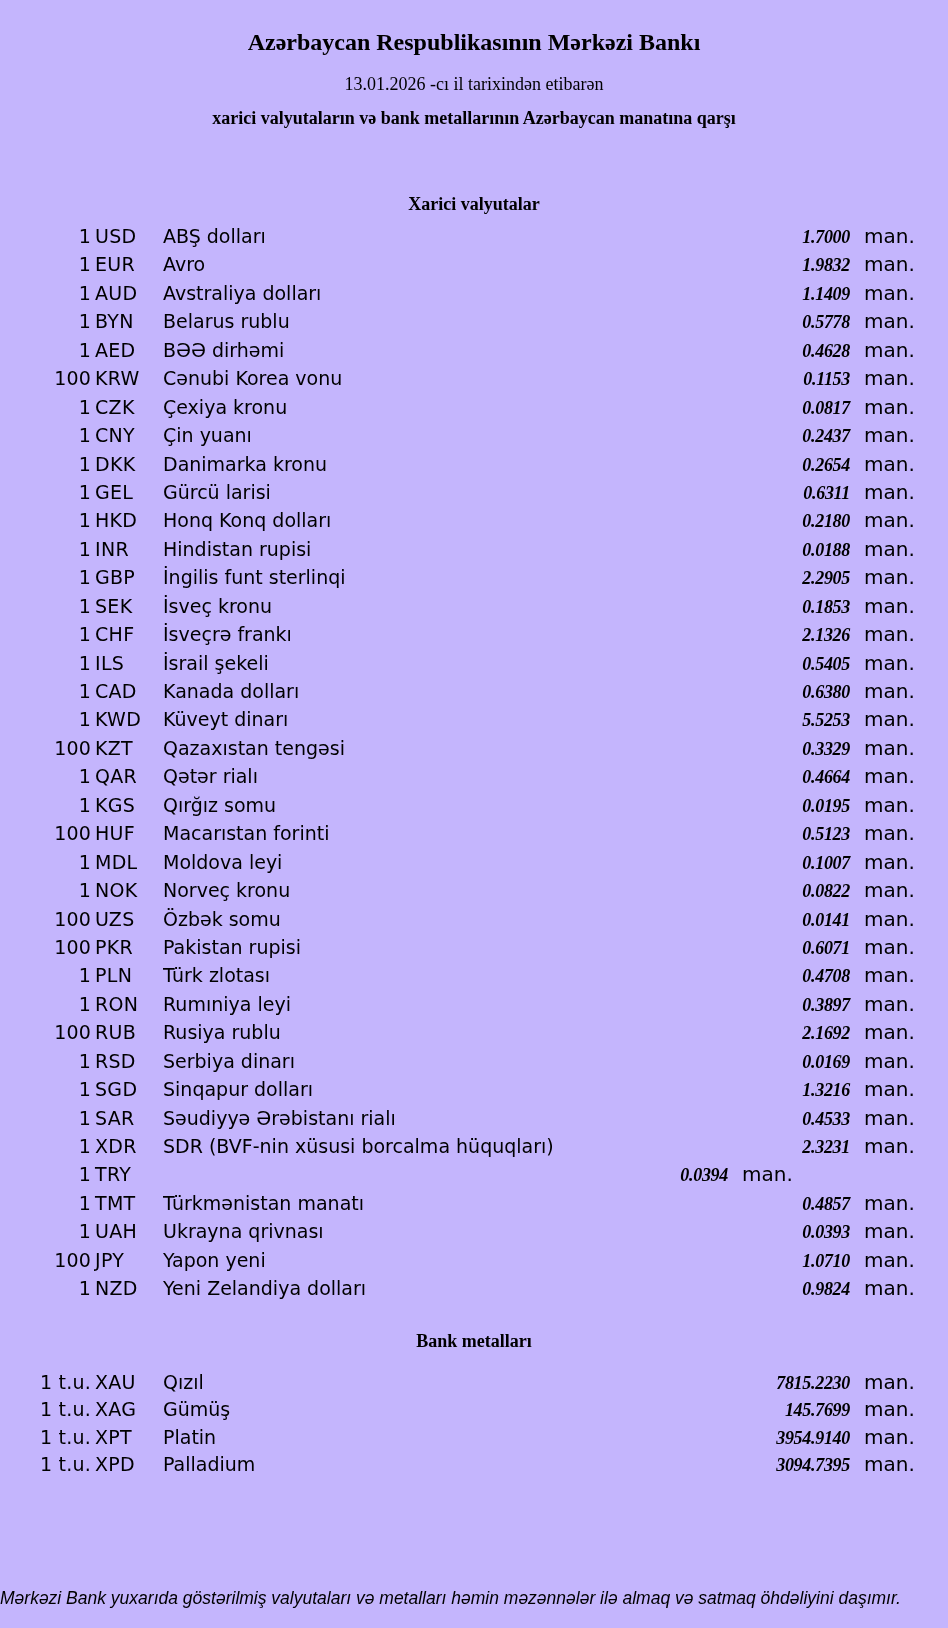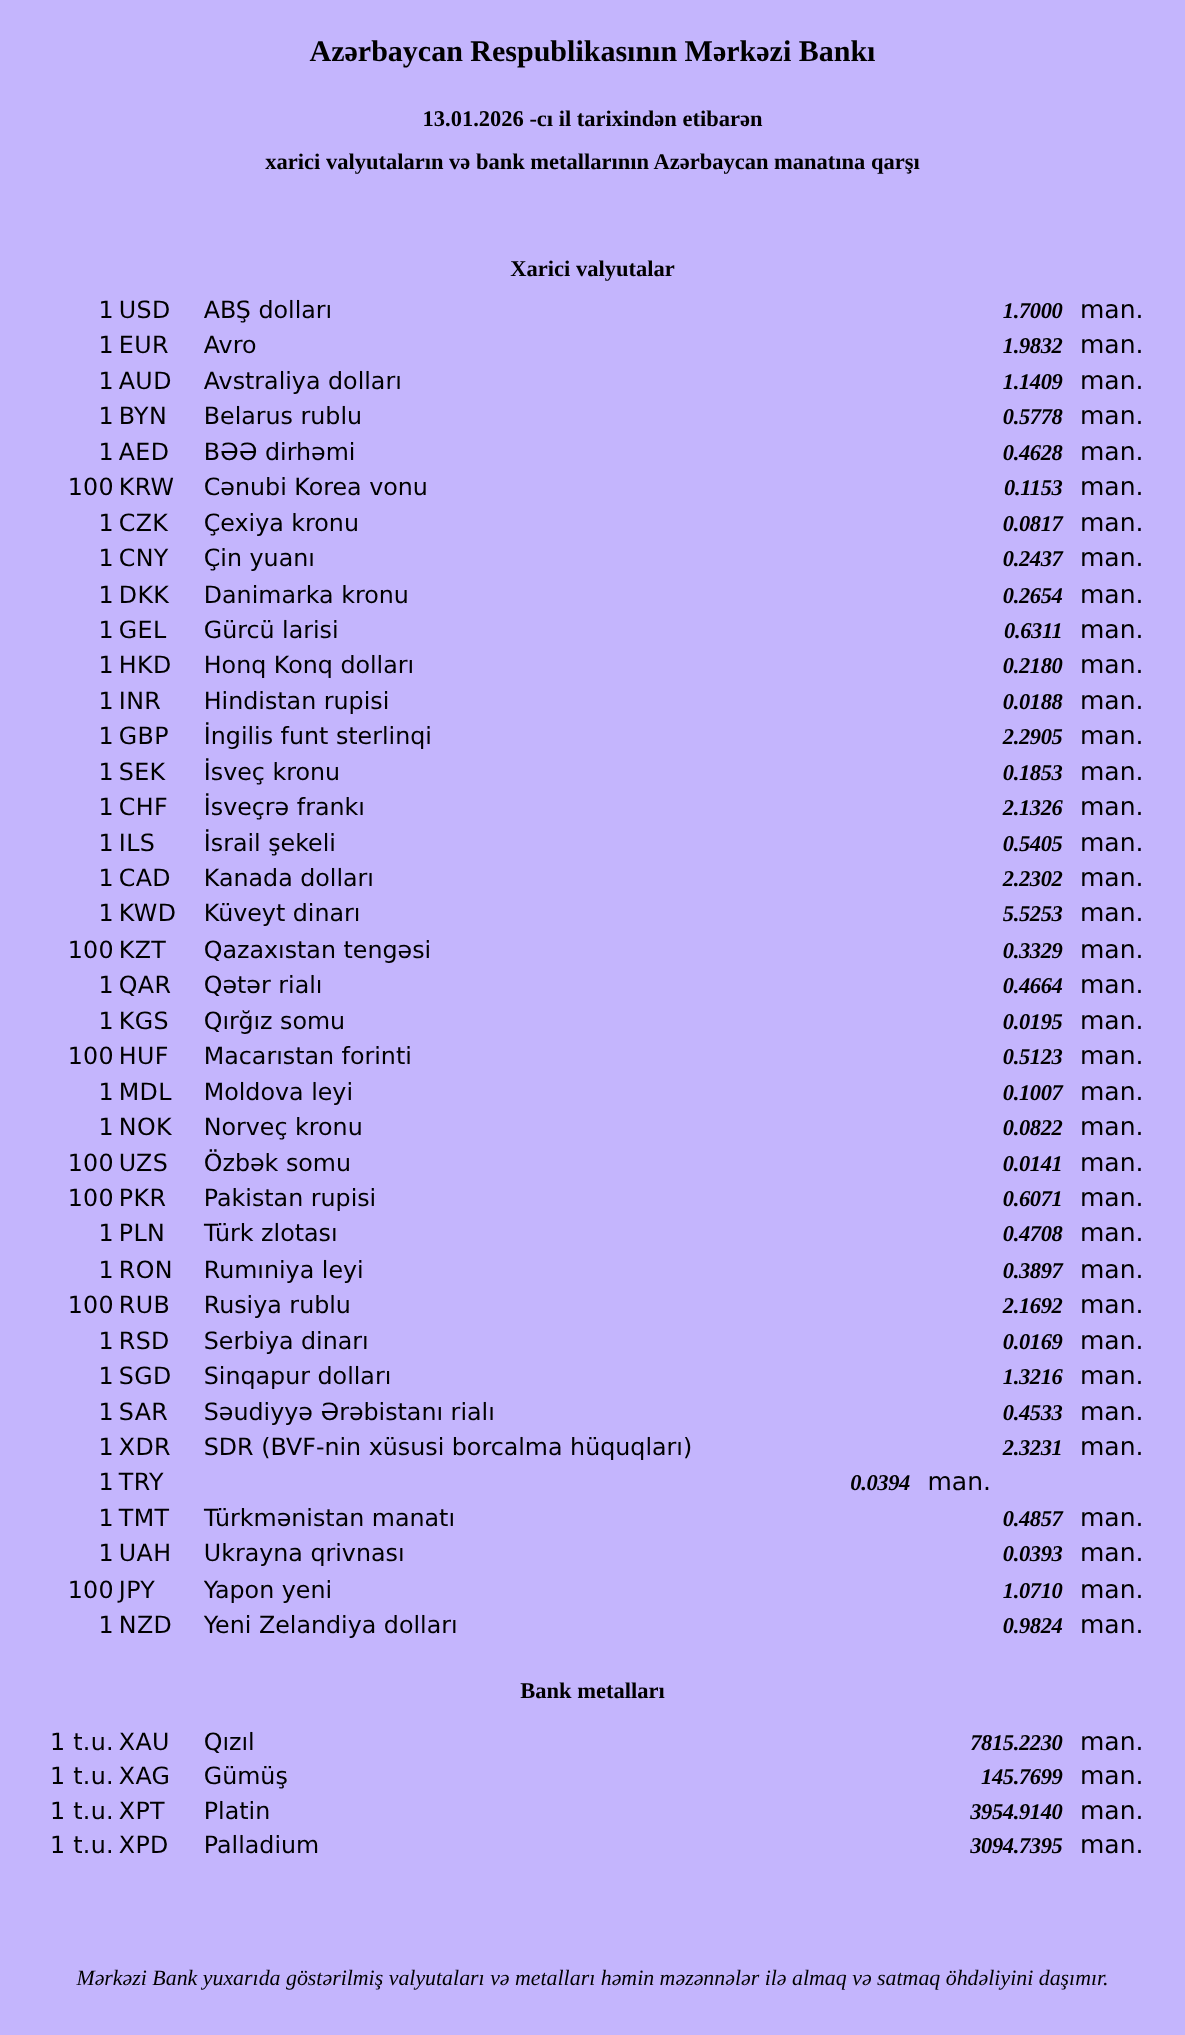--- a/index.html
+++ b/index.html
@@ -24,25 +24,25 @@
   .bank-title {
     font-family: "Liberation Serif", serif;
     font-weight: bold;
     font-size: 24px;
     line-height: 32px;
     text-align: center;
     margin: 0;
   }
   .head-date {
     font-family: "Liberation Serif", serif;
-    font-weight: bold;
+    font-weight: normal;
     font-size: 18px;
     line-height: 24px;
     text-align: center;
-    margin-top: 25px;
+    margin-top: 14px;
   }
   .head-sub {
     font-family: "Liberation Serif", serif;
     font-weight: bold;
     font-size: 18px;
     line-height: 24px;
     text-align: center;
     margin-top: 10px;
   }
   .section-title {
@@ -92,23 +92,23 @@
     font-weight: bold;
     font-size: 18px;
     letter-spacing: -0.3px;
   }
   .unit {
     text-align: left;
     padding-left: 14px;
     font-size: 20px;
   }
   .footer-note {
-    margin-top: 80px;
-    text-align: center;
-    font-family: Liberation Serif, serif;
+    margin-top: 107px;
+    text-align: left;
+    font-family: Liberation Sans, sans-serif;
     font-style: italic;
     font-size: 17.5px;
     line-height: 24px;
   }
 </style>
 </head>
 <body>
 
 <div class="page">
 
@@ -246,21 +246,21 @@
     <span class="code">ILS</span>
     <span class="name">İsrail şekeli</span>
     <span class="rate">0.5405</span>
     <span class="unit">man.</span>
   </div>
 
   <div class="row">
     <span class="qty">1</span>
     <span class="code">CAD</span>
     <span class="name">Kanada dolları</span>
-    <span class="rate">2.2302</span>
+    <span class="rate">0.6380</span>
     <span class="unit">man.</span>
   </div>
 
   <div class="row">
     <span class="qty">1</span>
     <span class="code">KWD</span>
     <span class="name">Küveyt dinarı</span>
     <span class="rate">5.5253</span>
     <span class="unit">man.</span>
   </div>

